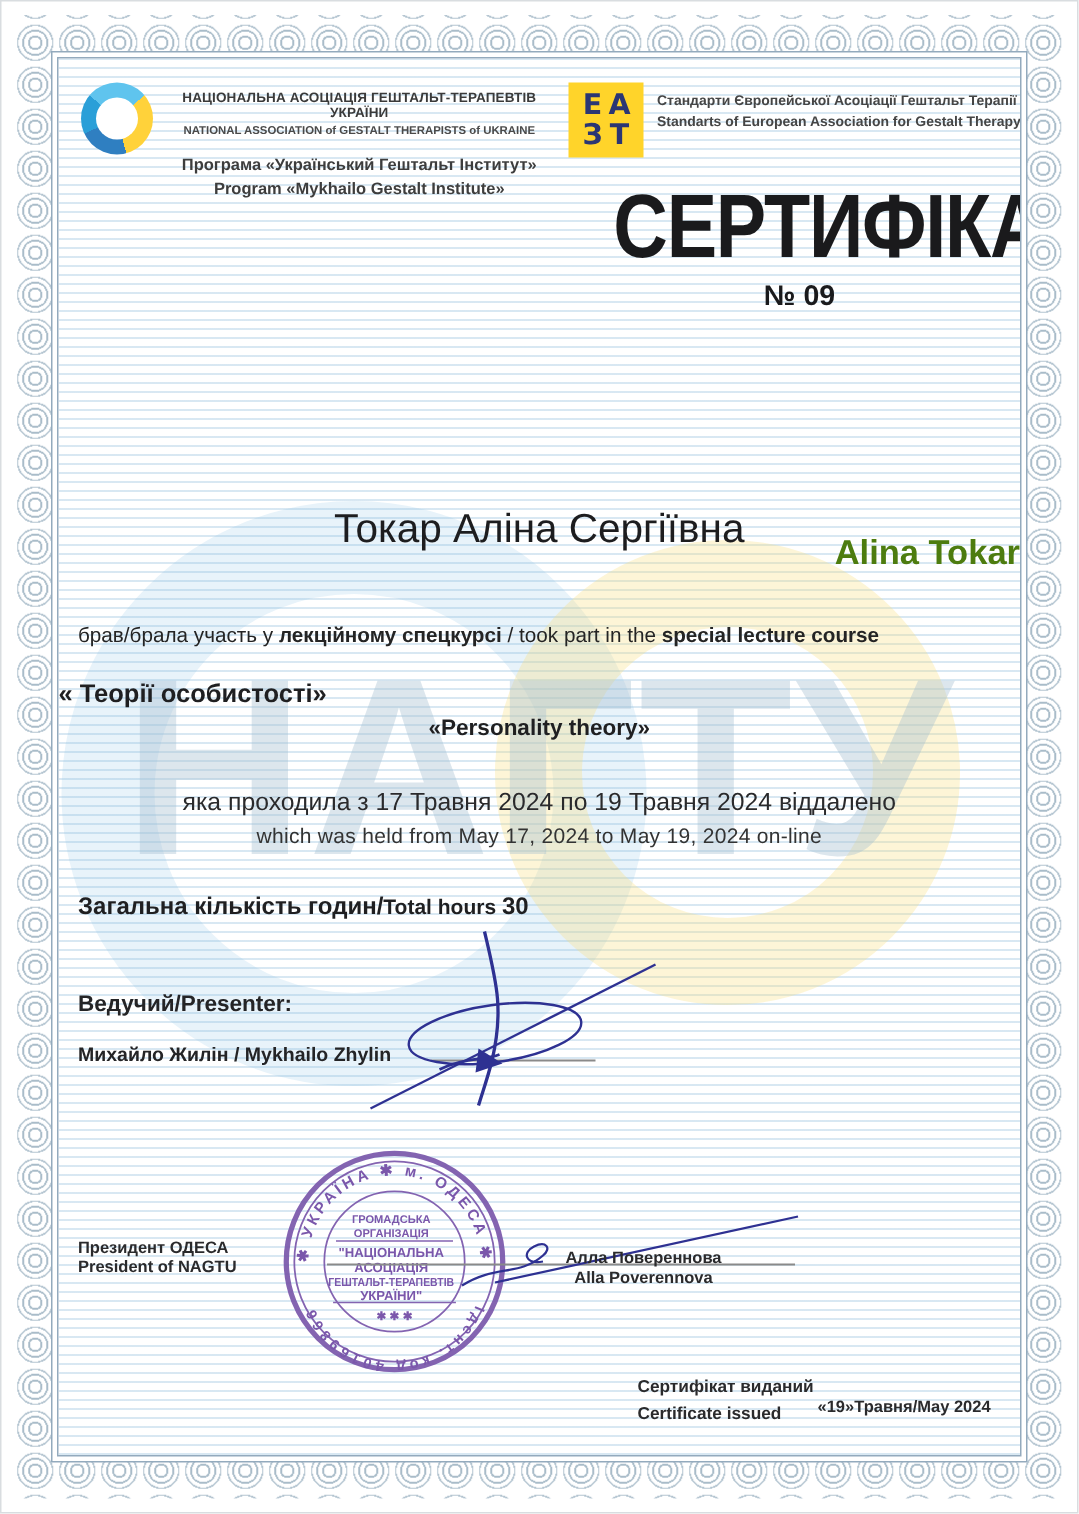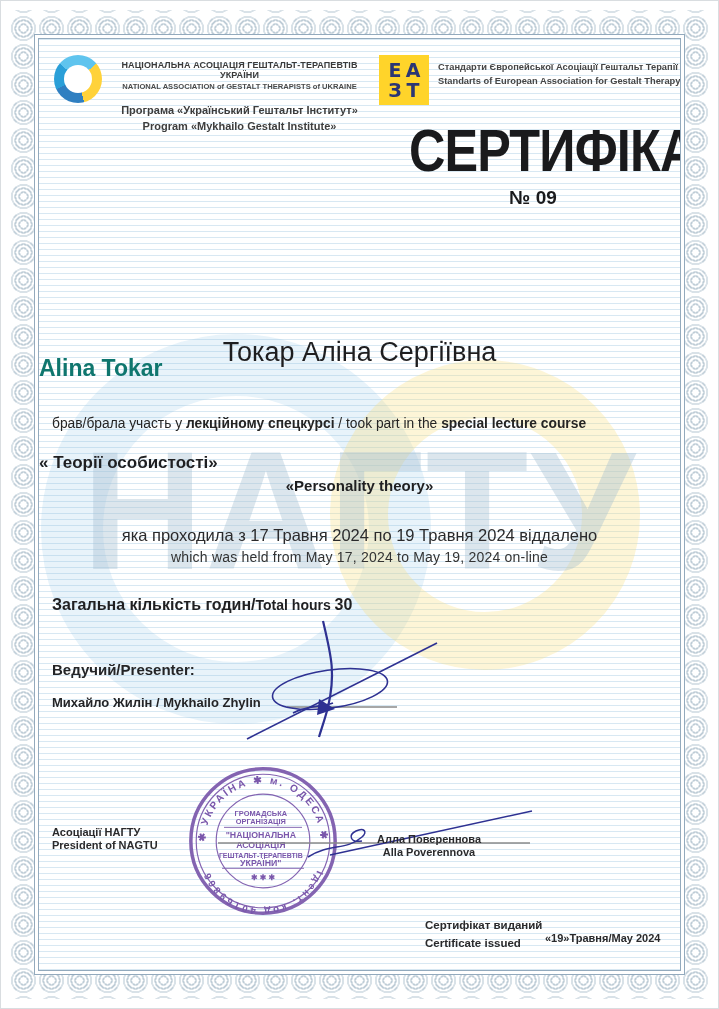--- a/index.html
+++ b/index.html
@@ -62,21 +62,21 @@
 
   .title-block { left:340px; top:82px; width:308px; text-align:center; color:#1a1a1c; }
   .title-ua { font-size:60px; font-weight:bold; line-height:1; display:inline-block; transform:scaleX(0.84); letter-spacing:-1px; }
   .title-en { font-size:44px; font-weight:bold; line-height:1; display:inline-block; transform:scaleX(0.84); margin-top:2px; letter-spacing:-0.5px; }
   .title-no { font-size:19px; font-weight:bold; margin-top:6px; }
 
   
   .confirms { left:13px; top:234px; font-size:15.5px; color:#242424; }
   .confirms .b { font-weight:bold; }
   .name-ua { left:0; top:298px; width:100%; text-align:center; font-size:27px; font-weight:normal; color:#1d1d1f; }
-  .name-en { left:0; top:316px; width:100%; text-align:left; font-size:23px; font-weight:bold; color:#0f766e; }
+  .name-en { left:0; top:316px; width:100%; text-align:right; font-size:23px; font-weight:bold; color:#4d7c0f; }
   .participation { left:13px; top:377px; width:636px; font-size:13.8px; color:#242424; white-space:nowrap; }
   .participation .b { font-weight:bold; }
   .course-ua { left:0; top:414px; width:100%; text-align:left; font-size:17px; font-weight:bold; color:#1f1f21; }
   .course-en { left:0; top:438px; width:100%; text-align:center; font-size:15px; font-weight:bold; color:#1f1f21; }
   .dates-ua { left:0; top:487px; width:100%; text-align:center; font-size:16.5px; color:#2a2a2c; }
   .dates-en { left:0; top:510px; width:100%; text-align:center; font-size:14px; color:#333; letter-spacing:0.2px; }
   .hours { left:13px; top:557px; color:#1f1f21; font-weight:bold; }
   .hours .p1 { font-size:16px; }
   .hours .p2 { font-size:14px; }
   .hours .p3 { font-size:16px; }
@@ -195,21 +195,21 @@
 
     <svg class="sig2" width="355" height="64" viewBox="0 0 355 64">
       <line x1="38" y1="44" x2="350" y2="44" stroke="#8a8a8a" stroke-width="1.3"></line>
       <g fill="none" stroke="#2e3192" stroke-width="1.5">
         <path d="M 128 58 C 150 44 166 52 182 38 C 188 33 184 28 176 32 C 168 36 170 44 182 42"></path>
         <path d="M 150 56 L 352 12"></path>
       </g>
     </svg>
 
     <div class="president">
-      <div>Асоціації НАГТУ</div>
+      <div>Президент ОДЕСА</div>
       <div>President of NAGTU</div>
     </div>
 
     <div class="second-name">
       <div>Алла Повереннова</div>
       <div>Alla Poverennova</div>
     </div>
 
     <div class="issued">
       <div>Сертифікат виданий</div>

